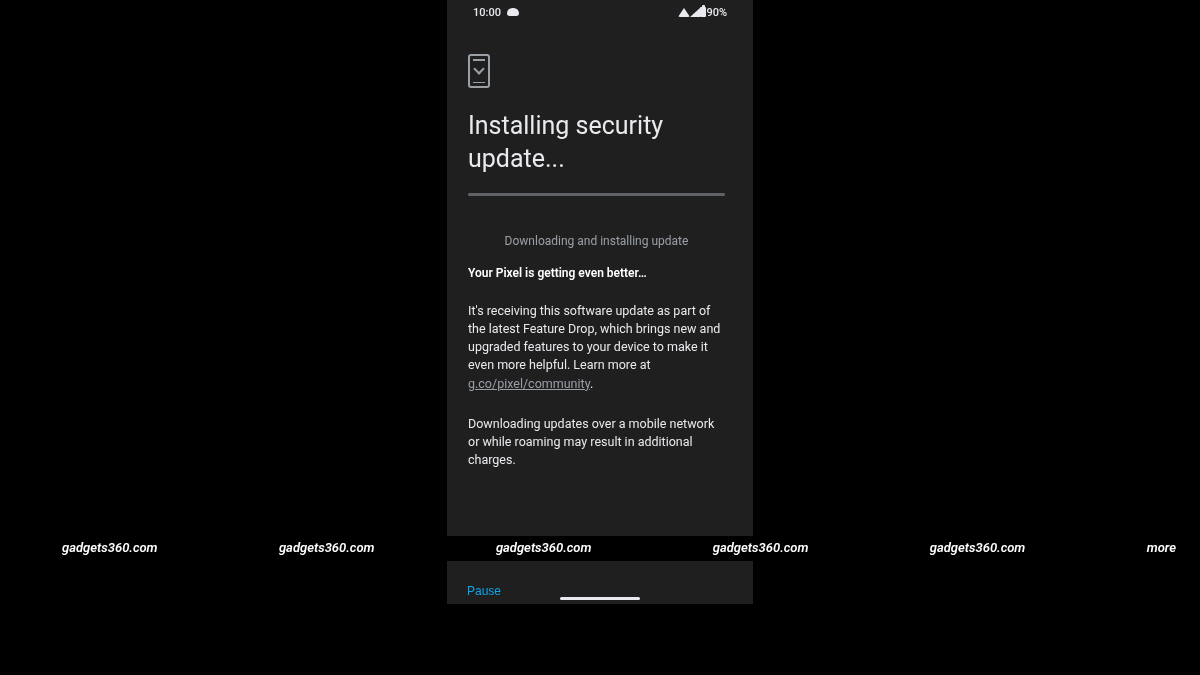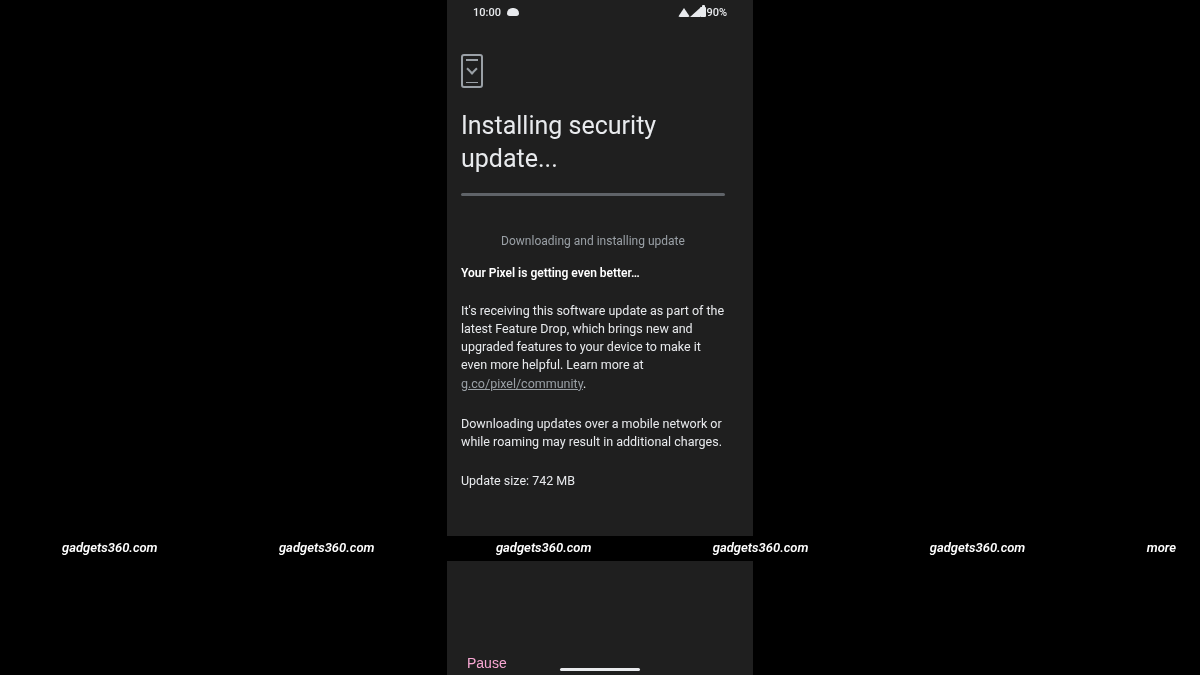--- a/index.html
+++ b/index.html
@@ -9,21 +9,21 @@
       background: #000;
       font-family: -apple-system, BlinkMacSystemFont, 'Segoe UI', Roboto, Arial, sans-serif;
       overflow: hidden;
       position: relative;
     }
     .phone-screen {
       position: absolute;
       left: 447px;
       top: 0;
       width: 306px;
-      height: 675px;
+      height: 604px;
       background: #1f1f1f;
       color: #e8eaed;
     }
     .status-bar {
       height: 24px;
       display: flex;
       align-items: center;
       justify-content: space-between;
       padding: 0 26px;
       font-size: 11px;
@@ -61,20 +61,21 @@
     .battery-icon::before {
       content: '';
       position: absolute;
       top: -2px; left: 1.5px;
       width: 3px; height: 2px;
       background: #e8eaed;
       border-radius: 1px 1px 0 0;
     }
     .content {
       padding: 30px 28px 0 14px;
+      margin-left: 7px;
     }
     .update-icon {
       width: 22px;
       height: 34px;
       border: 2px solid #9aa0a6;
       border-radius: 3px;
       margin-bottom: 22px;
       position: relative;
       display: flex;
       align-items: center;
@@ -159,22 +160,22 @@
     .watermark-row span:last-child { margin-right: -38px; }
     .bottom-area {
       position: absolute;
       bottom: 0;
       left: 0; right: 0;
       height: 114px;
       background: #1f1f1f;
       padding: 50px 20px 0 20px;
     }
     .pause-btn {
-      font-size: 14px;
-      color: #f9a8d4;
+      font-size: 12px;
+      color: #0ea5e9;
       background: none;
       border: none;
       cursor: pointer;
       margin-top: 44px;
     }
     .nav-bar {
       position: absolute;
       bottom: 4px; left: 50%;
       transform: translateX(-50%);
       width: 80px; height: 3px;

